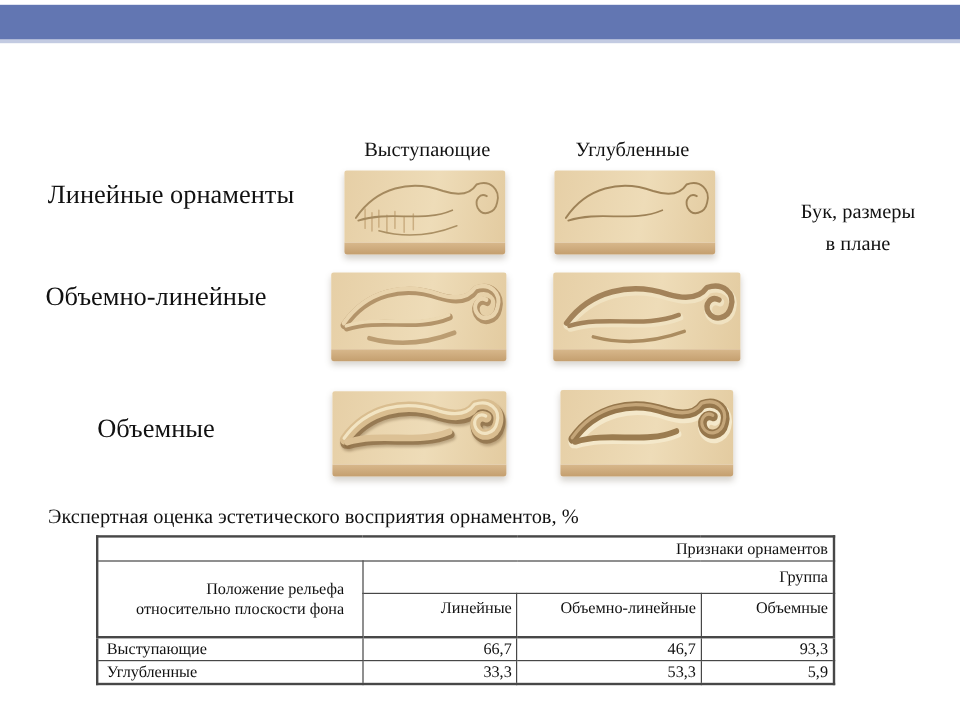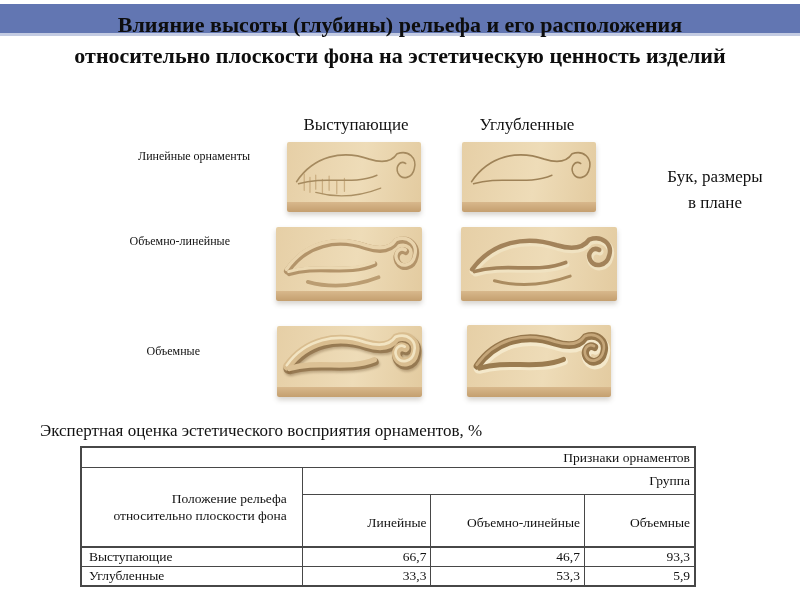--- a/index.html
+++ b/index.html
@@ -8,21 +8,21 @@
     font-family:"Liberation Serif","DejaVu Serif",serif;color:#111;
   }
   
   .band{position:absolute;left:0;top:4px;width:800px;height:29px;background:#6276b2;}
   .band-edge{position:absolute;left:0;top:33px;width:800px;height:3px;background:#c3cbe2;}
   .title{
     position:absolute;left:50px;top:9px;width:700px;text-align:center;
     font-size:22px;font-weight:bold;line-height:31px;color:#0d0d0d;
   }
   .col-head{position:absolute;top:115px;font-size:17px;text-align:center;width:140px;}
-  .row-label{position:absolute;font-size:12px;text-align:right;}
+  .row-label{position:absolute;font-size:22px;text-align:center;}
   .note{
     position:absolute;left:632px;top:164px;width:166px;text-align:center;
     font-size:17px;font-weight:normal;line-height:26px;
   }
   
   .wood{position:absolute;border-radius:2px;box-shadow:0 3px 5px rgba(90,80,60,.25);}
   .wood-top{
     position:absolute;left:0;top:0;right:0;bottom:10px;border-radius:2px 2px 0 0;
     background:linear-gradient(100deg,#e6cfa6 0%,#eedcb8 55%,#e3cba0 100%);
   }
@@ -35,21 +35,21 @@
   .raised-fx{filter:drop-shadow(1px 2px 1px rgba(110,85,50,.45));}
   
   .tbl-caption{position:absolute;left:40px;top:421px;width:700px;text-align:left;font-size:17px;}
   table.results{
     position:absolute;left:80px;top:446px;width:616px;border-collapse:collapse;
     font-size:13.5px;border:2px solid #474747;table-layout:fixed;
   }
   table.results td{border:1px solid #474747;text-align:right;padding:1px 4px;overflow:hidden;}
   tr.hrow1 td{height:17px;}
   tr.hrow2 td{height:24px;}
-  tr.hrow3 td{height:30px;vertical-align:top;padding-top:20px;}
+  tr.hrow3 td{height:30px;vertical-align:top;padding-top:4px;}
   tr.drow td{height:16px;}
   tr.drow-first td{border-top:2px solid #474747;}
   td.left-head div{max-width:190px;margin:0 auto;line-height:17px;font-family:Liberation Serif, serif;}
   td.rlabel{text-align:left !important;padding-left:7px !important;}
 </style>
 </head>
 <body>
 
 <svg width="0" height="0" style="position:absolute" aria-hidden="true">
   <defs>
@@ -58,21 +58,20 @@
     <path id="p-low" d="M30 47 C54 53 78 50 98 43"></path>
     <path id="p-ticks" d="M18 30 V45 M24 33 V47 M30 31 V44 M37 35 V48 M44 32 V45 M52 36 V48 M60 34 V46"></path>
   </defs>
 </svg>
 
 <div class="slide">
 
   <div class="band"></div>
   <div class="band-edge"></div>
 
-  <div class="title">Влияние высоты (глубины) рельефа и его расположения относительно плоскости фона на эстетическую ценность изделий</div>
 
   <div class="col-head" style="left:286px;">Выступающие</div>
   <div class="col-head" style="left:457px;">Углубленные</div>
 
   <div class="row-label" style="left:35px;top:149px;width:215px;">Линейные орнаменты</div>
   <div class="row-label" style="left:30px;top:234px;width:200px;">Объемно-линейные</div>
   <div class="row-label" style="left:60px;top:344px;width:140px;">Объемные</div>
 
   <div class="note">
     <div>Бук, размеры</div>

